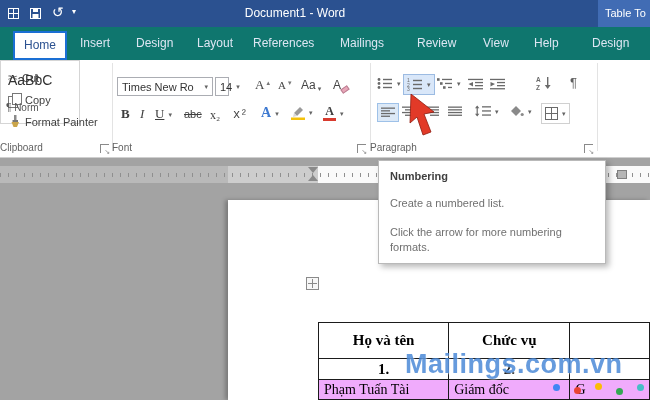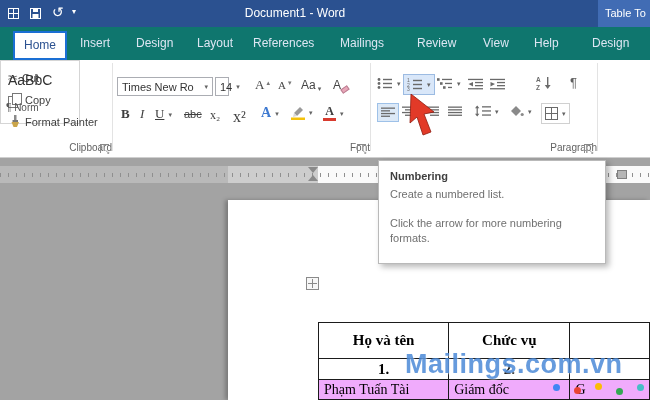--- a/index.html
+++ b/index.html
@@ -15,21 +15,21 @@
   .qat{color:#fff}
 
   
   .tabrow{left:0;top:27px;width:650px;height:33px;background:#0f766e;z-index:5}
   .tab{position:absolute;top:0;height:33px;line-height:33px;font-size:12px;color:#dde6f3;white-space:nowrap;cursor:default}
   .tab-active{position:absolute;left:13px;top:4px;width:54px;height:29px;background:#fff;border:2px solid #1a6fd4;color:#2b5190;font-size:12px;text-align:center;line-height:24px;z-index:7}
 
   
   .ribbon{left:0;top:60px;width:650px;height:98px;background:#fff;border-bottom:1px solid #cfcfcf;z-index:4}
   .gsep{position:absolute;top:3px;height:88px;width:1px;background:#e3e3e3}
-  .glabel{position:absolute;top:82px;font-size:10px;color:#626262;text-align:right}
+  .glabel{position:absolute;top:82px;font-size:10px;color:#626262;text-align:left}
   .launcher{position:absolute;width:9px;height:9px;border-left:1px solid #8a8a8a;border-top:1px solid #8a8a8a}
   .launcher:after{content:"↘";position:absolute;right:-1px;bottom:-3px;font-size:7px;color:#8a8a8a}
   .sbtn{position:absolute;display:flex;align-items:center;gap:4px;font-size:11px;color:#3f3f3f;white-space:nowrap}
   .combo{position:absolute;border:1px solid #abadb3;background:#fff;font-size:11px;color:#333;display:flex;align-items:center;padding:0 4px;height:19px}
   .combo .dar{margin-left:auto;padding-left:4px}
   .dar{font-size:7px;color:#646464;line-height:1}
   .glyph{color:#5f5f5f}
   .fbtn{position:absolute;display:flex;align-items:flex-end;gap:2px;color:#454545}
   .serifb{font-family:"Liberation Serif",serif;font-weight:bold;font-size:13px}
   .serifi{font-family:"Liberation Serif",serif;font-style:italic;font-size:13px}
@@ -72,21 +72,21 @@
   .tr-head td{height:36px;font-size:15px;font-weight:bold;text-align:center}
   .tr-num td{height:21px;font-size:15px;font-weight:bold;text-align:center}
   .tr-data td{height:20px;font-size:14px;padding-left:5px;background:#f0abfc}
 
   
   .watermark{left:405px;top:349px;font-size:27px;font-weight:bold;letter-spacing:.5px;color:rgba(64,130,212,.8);text-shadow:1px 1px 2px rgba(255,255,255,.55);z-index:10;white-space:nowrap}
   .dot{position:absolute;width:7px;height:7px;border-radius:50%;z-index:11}
 
   
   .tooltip{left:378px;top:160px;width:228px;height:104px;background:#fff;border:1px solid #b9b9b9;box-shadow:3px 3px 6px rgba(0,0,0,.28);padding:9px 11px;z-index:40}
-  .tt-title{font-size:11px;font-weight:bold;color:#3f3f3f;margin-bottom:5px}
+  .tt-title{font-size:11px;font-weight:bold;color:#3f3f3f;margin-bottom:14px}
   .tt-body{font-size:11px;color:#707070;line-height:1.35}
   .tt-body2{margin-top:14px}
 
   .red-arrow{left:407px;top:94px;z-index:50}
 </style>
 </head>
 <body>
 
 <div class="app">
 
@@ -179,21 +179,21 @@
       <span class="serifu">U</span>
       <span class="dar">▾</span>
     </div>
     <div class="sbtn" style="left:184px;top:48px">
         <span class="strike">abc</span>
       </div>
     <div class="sbtn" style="left:210px;top:48px">
         <span style="font-size:12px;font-family:'Liberation Serif',serif">x₂</span>
       </div>
     <div class="sbtn" style="left:233px;top:48px">
-        <span style="font-size:16px;font-family:Liberation Serif, serif">x²</span>
+        <span style="font-size:12px;font-family:Liberation Mono, monospace">x²</span>
       </div>
     <div class="sbtn" style="left:261px;top:45px">
       <span style="font-size:14px;font-family:'Liberation Serif',serif;color:#3f7ad1;font-weight:bold">A</span>
       <span class="dar">▾</span>
     </div>
     <div class="sbtn" style="left:291px;top:45px">
       <svg width="14" height="15">
         <polygon points="3,8 9,2 12,5 6,11" fill="#9a9a9a"></polygon>
         <polygon points="3,8 6,11 2,12" fill="#d8d8d8"></polygon>
         <rect x="0" y="12.5" width="14" height="2.5" fill="#f4c20d"></rect>

